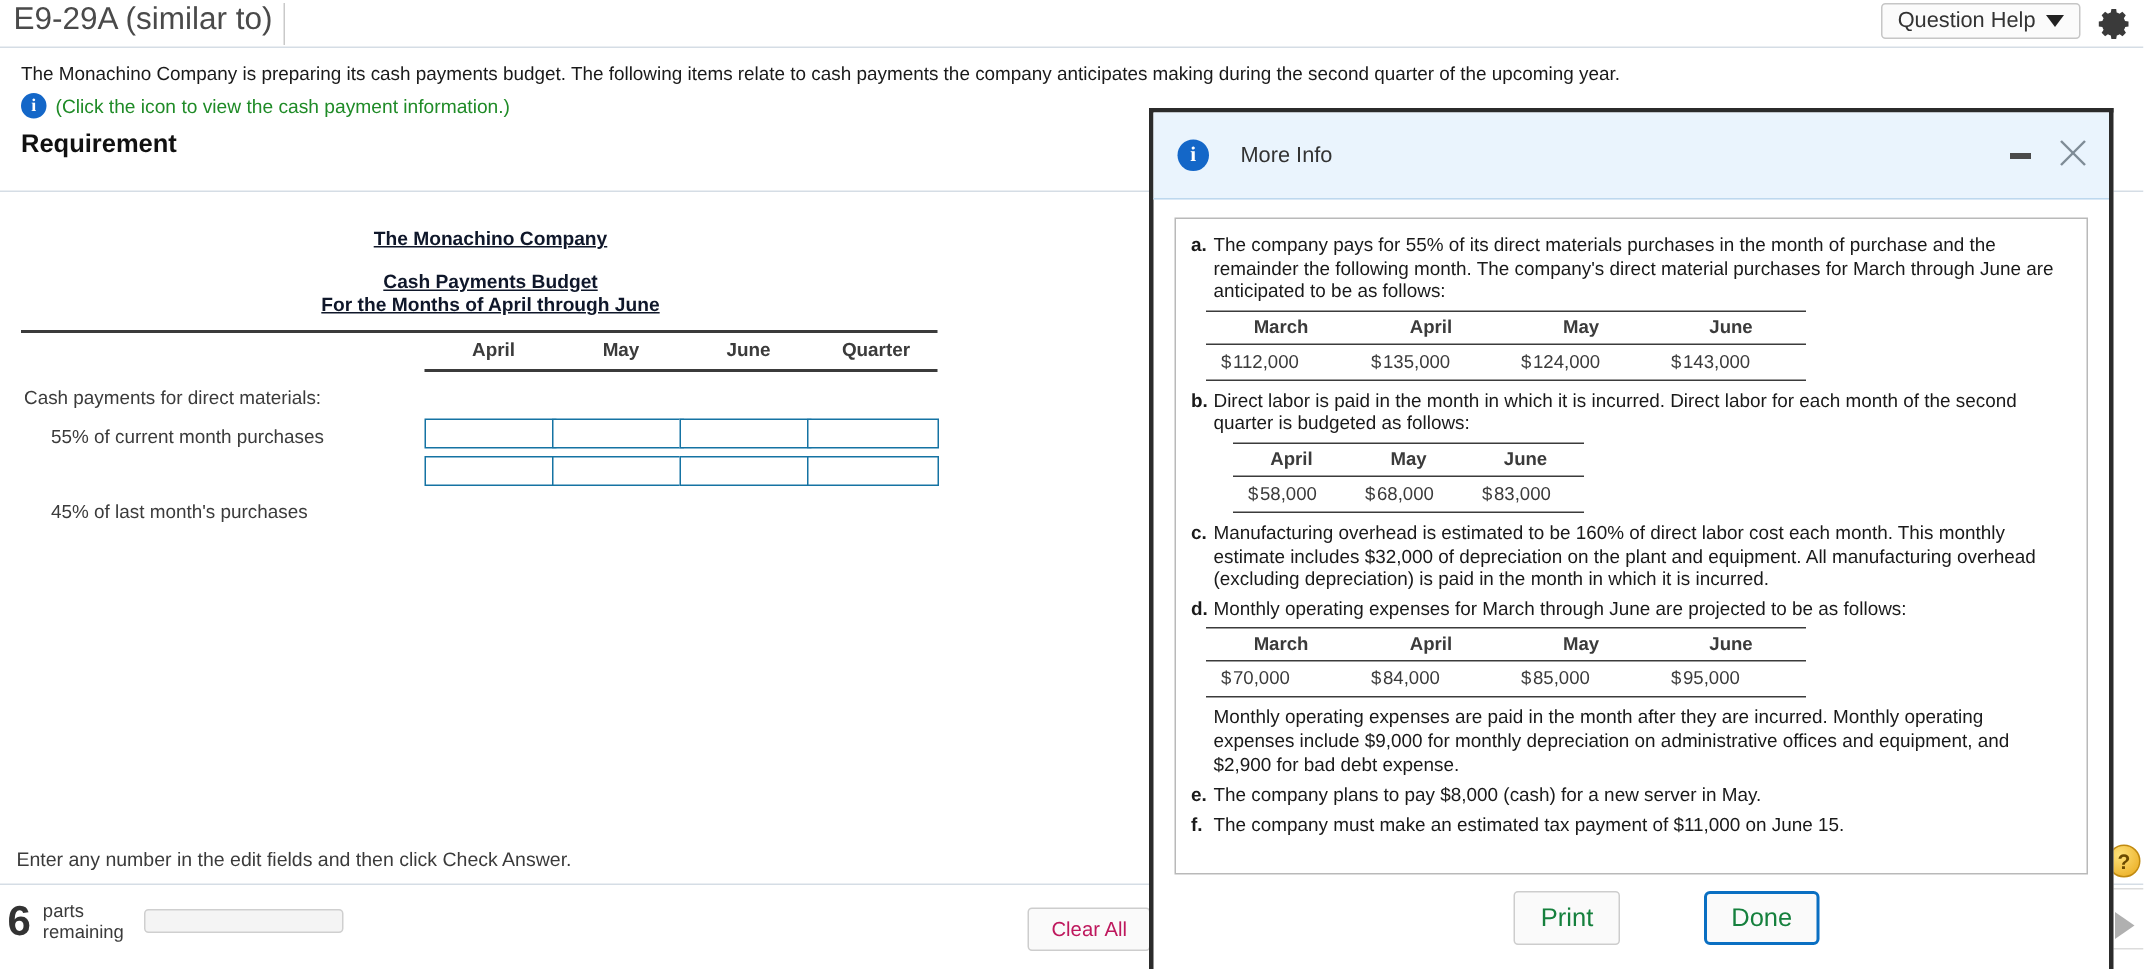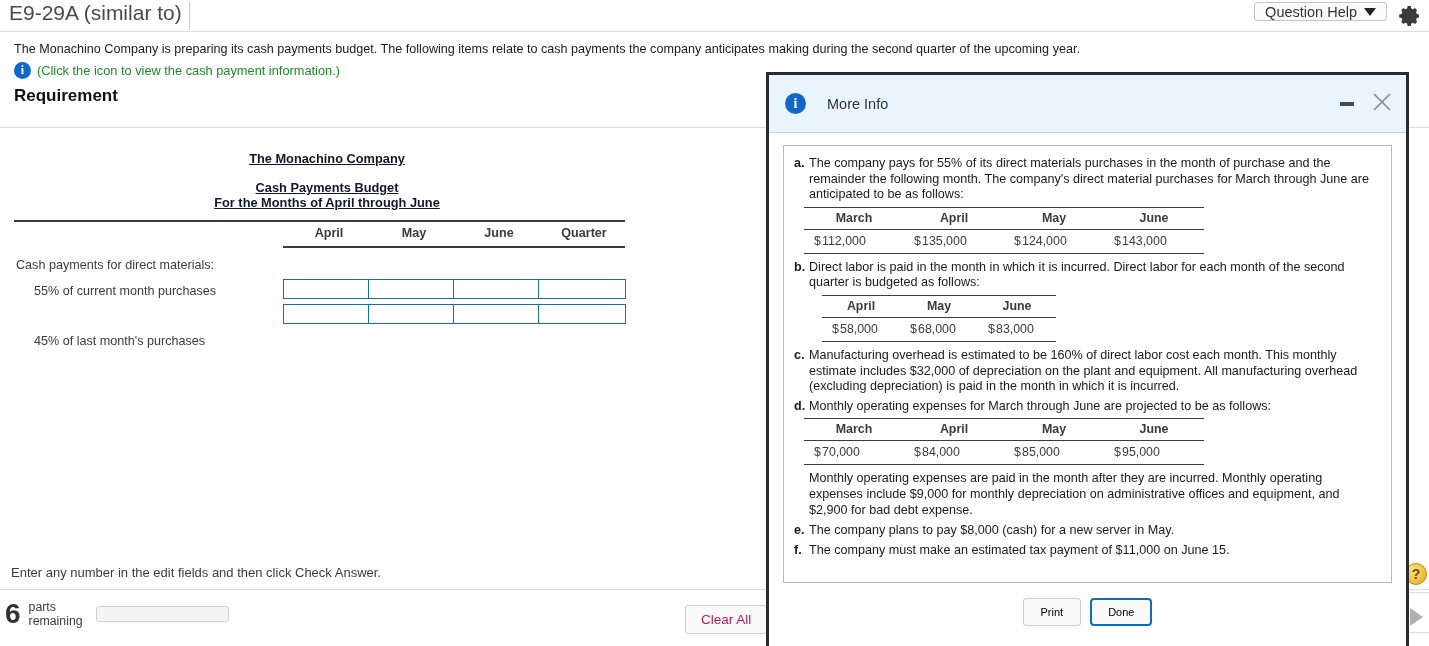--- a/index.html
+++ b/index.html
@@ -26,21 +26,21 @@
     position: absolute; left: 9px; top: 1px;
     font-size: 21px; color: #4a4a4a; letter-spacing: 0px;
     white-space: nowrap;
   }
   .title-divider {
     position: absolute; left: 189px; top: 2px; width: 1px; height: 28px;
     background: #c9c9c9;
   }
   .qhelp {
     position: absolute; right: 42px; top: 2px;
-    height: 19px; padding: 0 10px;
+    height: 24px; padding: 0 10px;
     border: 1px solid #c6c6c6; border-radius: 3px;
     background: #fbfbfb;
     display: flex; align-items: center; gap: 7px;
     font-size: 14.5px; color: #333;
     cursor: pointer;
   }
   .qhelp .caret {
     width: 0; height: 0;
     border-left: 6px solid transparent;
     border-right: 6px solid transparent;
@@ -216,23 +216,23 @@
   .mini-table td.amt { text-align: left; padding-right: 12px; }
   .colw-a { width: 100px; }
   .colw-b { width: 78px; }
 
   .modal-foot {
     flex: 0 0 auto; height: 62px;
     display: flex; align-items: center; justify-content: center;
     gap: 9px; padding-bottom: 6px;
   }
   .btn {
-    font-size: 11px; color: #000000; background: #fafafa;
+    font-size: 17px; color: #15803d; background: #fafafa;
     border: 1px solid #cdcdcd; border-radius: 3px;
-    padding: 7px 17px; cursor: pointer;
+    padding: 7px 17px; cursor: pointer; margin-left: 47px;
   }
   .btn.primary { border: 2px solid #0a6fc2; border-radius: 4px; padding: 6px 16px; }
 </style>
 </head>
 <body>
 
 <div id="root">
 
   <div class="topbar">
     <div class="ex-title">E9-29A (similar to)</div>

